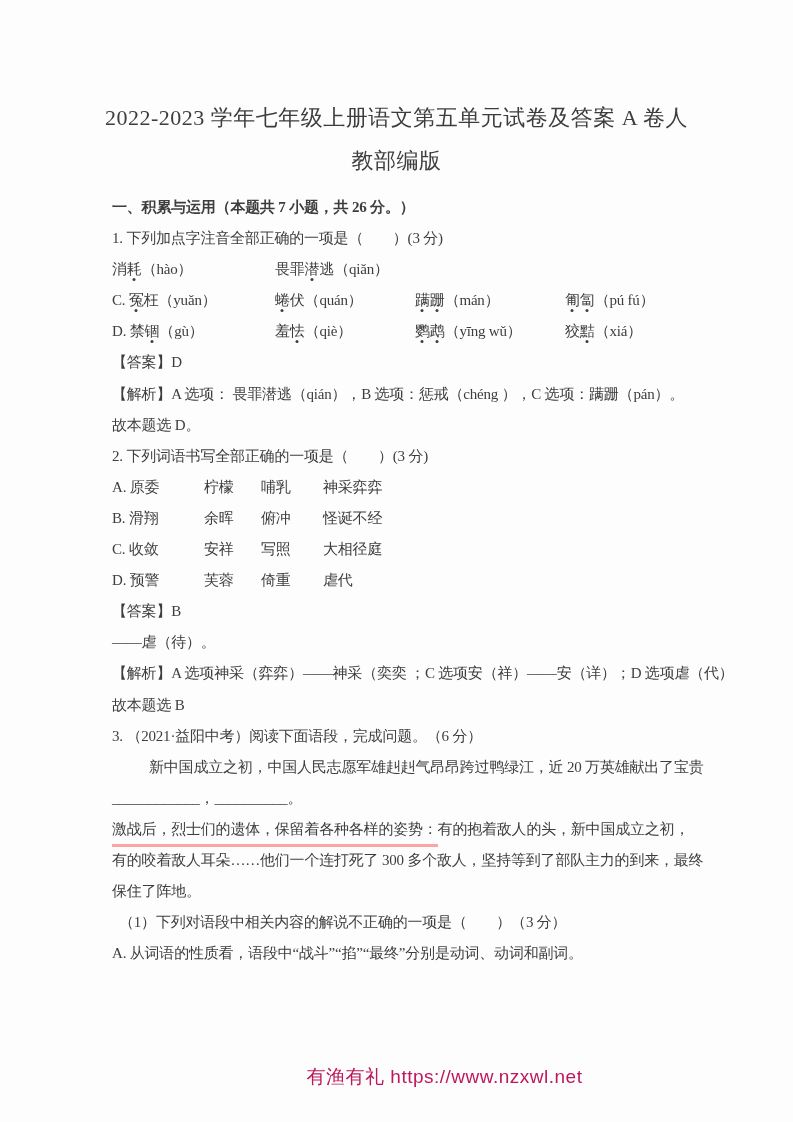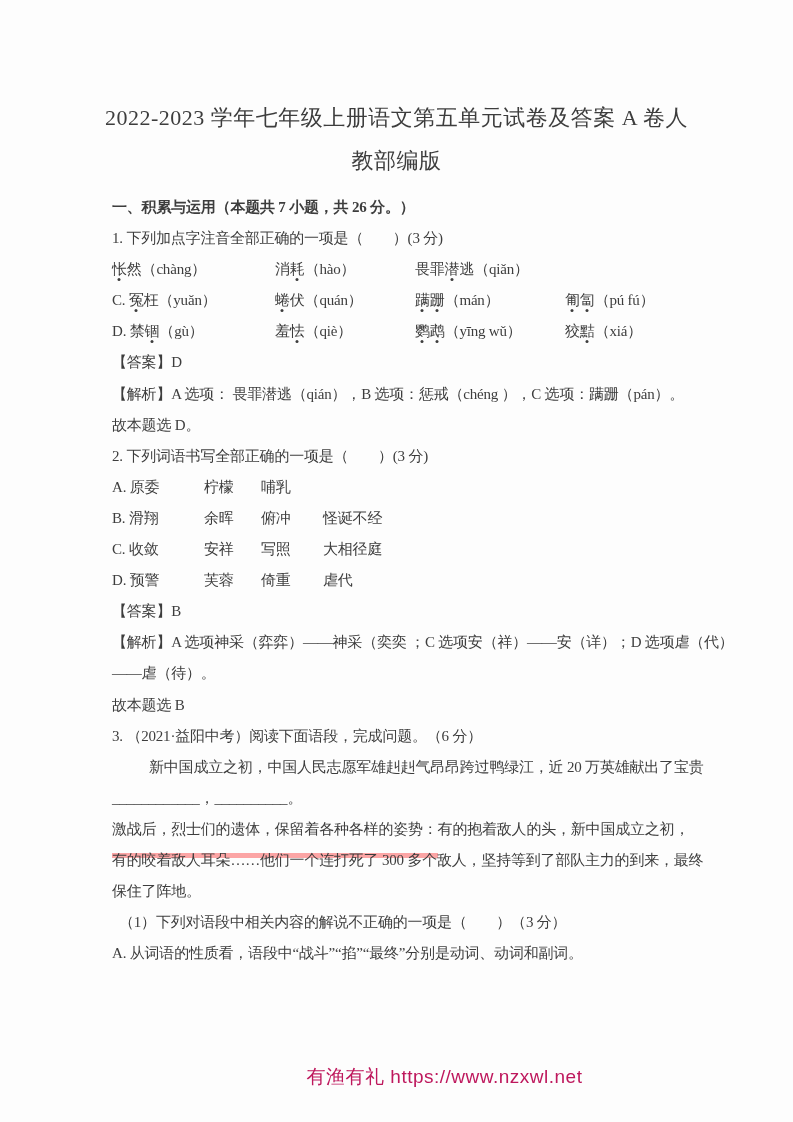--- a/index.html
+++ b/index.html
@@ -24,21 +24,21 @@
   .indent-sub{text-indent:7px;}
   .grid{display:grid;}
   .g1{grid-template-columns:163px 140px 150px auto;}
   .g2{grid-template-columns:92px 57px 62px auto;}
   .dot{position:relative;display:inline-block;}
   .dot::after{
     content:"";position:absolute;left:50%;bottom:4px;
     transform:translateX(-50%);
     width:3px;height:3px;border-radius:50%;background:currentColor;
   }
-  .ul{border-bottom:5px solid #fca5a5;padding-bottom:16px;}
+  .ul{border-bottom:3px solid #fca5a5;padding-bottom:7px;}
   .footer{
     position:absolute;top:1064px;left:0;width:100%;
     text-align:center;font-family:"Liberation Sans","DejaVu Sans",sans-serif;
     font-size:19px;color:#be185d;letter-spacing:0.5px;padding-left:48px;
   }
 </style>
 </head>
 <body>
 
 <div class="page">
@@ -48,21 +48,20 @@
     <div>教部编版</div>
   </div>
 
   <div class="content">
 
     <div class="line bold">一、积累与运用（本题共 7 小题，共 26 分。）</div>
 
     <div class="line">1. 下列加点字注音全部正确的一项是（　　）(3 分)</div>
 
     <div class="line grid g1">
-      <span><span class="dot">怅</span>然（chàng）</span>
       <span>消<span class="dot">耗</span>（hào）</span>
       <span>畏罪<span class="dot">潜</span>逃（qiǎn）</span>
     </div>
     <div class="line grid g1">
       <span>C. <span class="dot">冤</span>枉（yuǎn）</span>
       <span><span class="dot">蜷</span>伏（quán）</span>
       <span><span class="dot">蹒</span><span class="dot">跚</span>（mán）</span>
       <span><span class="dot">匍</span><span class="dot">匐</span>（pú  fú）</span>
     </div>
     <div class="line grid g1">
@@ -75,20 +74,21 @@
     <div class="line">【答案】D</div>
     <div class="line">【解析】A 选项：  畏罪潜逃（qián），B 选项：惩戒（chéng  ），C 选项：蹒跚（pán）。</div>
     <div class="line">故本题选 D。</div>
 
     <div class="line">2. 下列词语书写全部正确的一项是（　　）(3 分)</div>
 
     <div class="line grid g2">
       <span>A. 原委</span>
       <span>柠檬</span>
       <span>哺乳</span>
+      <span>神采弈弈</span>
     </div>
     <div class="line grid g2">
       <span>B. 滑翔</span>
       <span>余晖</span>
       <span>俯冲</span>
       <span>怪诞不经</span>
     </div>
     <div class="line grid g2">
       <span>C. 收敛</span>
       <span>安祥</span>
@@ -96,22 +96,22 @@
       <span>大相径庭</span>
     </div>
     <div class="line grid g2">
       <span>D. 预警</span>
       <span>芙蓉</span>
       <span>倚重</span>
       <span>虐代</span>
     </div>
 
     <div class="line">【答案】B</div>
+    <div class="line">——虐（待）。</div>
     <div class="line">【解析】A 选项神采（弈弈）——神采（奕奕 ；C 选项安（祥）——安（详）；D 选项虐（代）</div>
-    <div class="line">——虐（待）。</div>
     <div class="line">故本题选 B</div>
 
     <div class="line">3. （2021·益阳中考）阅读下面语段，完成问题。（6 分）</div>
     <div class="line indent-para">新中国成立之初，中国人民志愿军雄赳赳气昂昂跨过鸭绿江，近 20 万英雄献出了宝贵</div>
     <div class="line">____________，__________。</div>
     <div class="line">
       <span class="ul">激战后，烈士们的遗体，保留着各种各样的姿势：</span><span>有的抱着敌人的头，新中国成立之初，</span>
     </div>
     <div class="line">有的咬着敌人耳朵……他们一个连打死了 300 多个敌人，坚持等到了部队主力的到来，最终</div>
     <div class="line">保住了阵地。</div>

